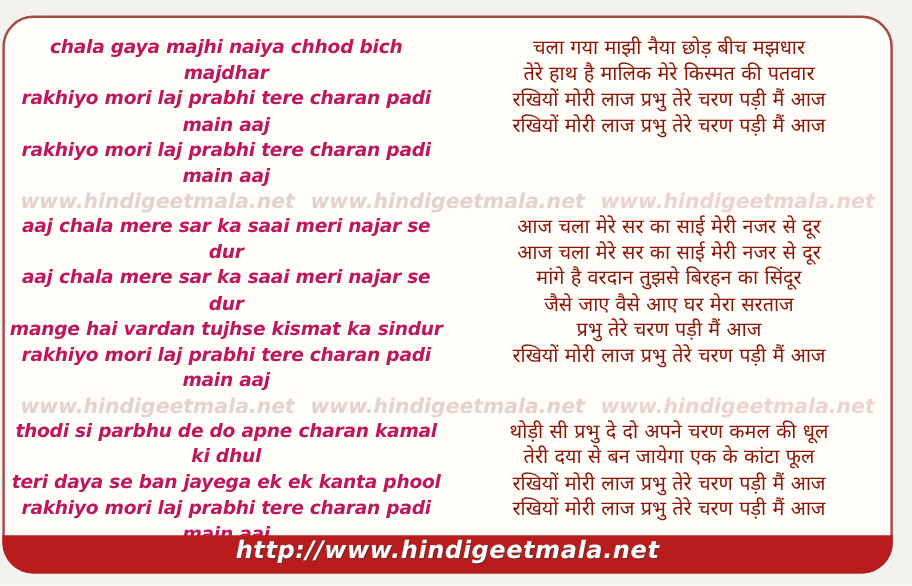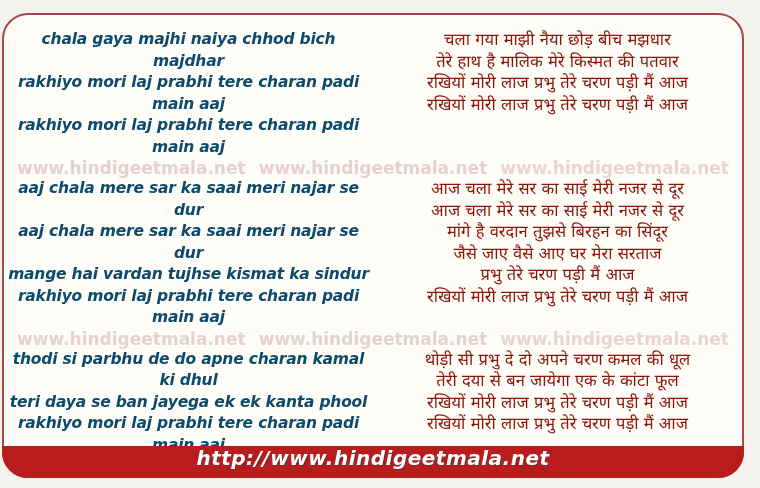--- a/index.html
+++ b/index.html
@@ -19,34 +19,34 @@
   .content{
     position:absolute;top:0;left:0;right:0;bottom:32px;
     padding-top:14px;
     display:flex;flex-direction:column;
   }
   .stanza-row{display:flex;width:100%;}
   .col{width:50%;text-align:center;}
   .latin-line{
     font-style:italic;font-weight:bold;
     font-size:15.5px;line-height:21.5px;
-    color:#0c4a6e;
+    color:#be185d;
     letter-spacing:-0.2px;
   }
   .hindi-line{
     font-weight:normal;
     font-size:16.5px;line-height:21.5px;
     color:#8b1408;
   }
   .watermark-row{
     display:flex;justify-content:space-evenly;align-items:center;
     height:21px;width:100%;
   }
   .watermark{
-    font-weight:bold;
+    font-weight:bold;font-style:italic;
     font-size:17px;color:#e3d2cd;
     white-space:nowrap;
   }
   .watermark.alt{color:#ecd4ce;}
   .footer-bar{
     position:absolute;left:-2px;right:-2px;bottom:-2px;height:32px;
     background:#b91c1c;
     border-radius:0 0 26px 26px;
     display:flex;align-items:flex-start;justify-content:center;margin-top:16px;
   }

